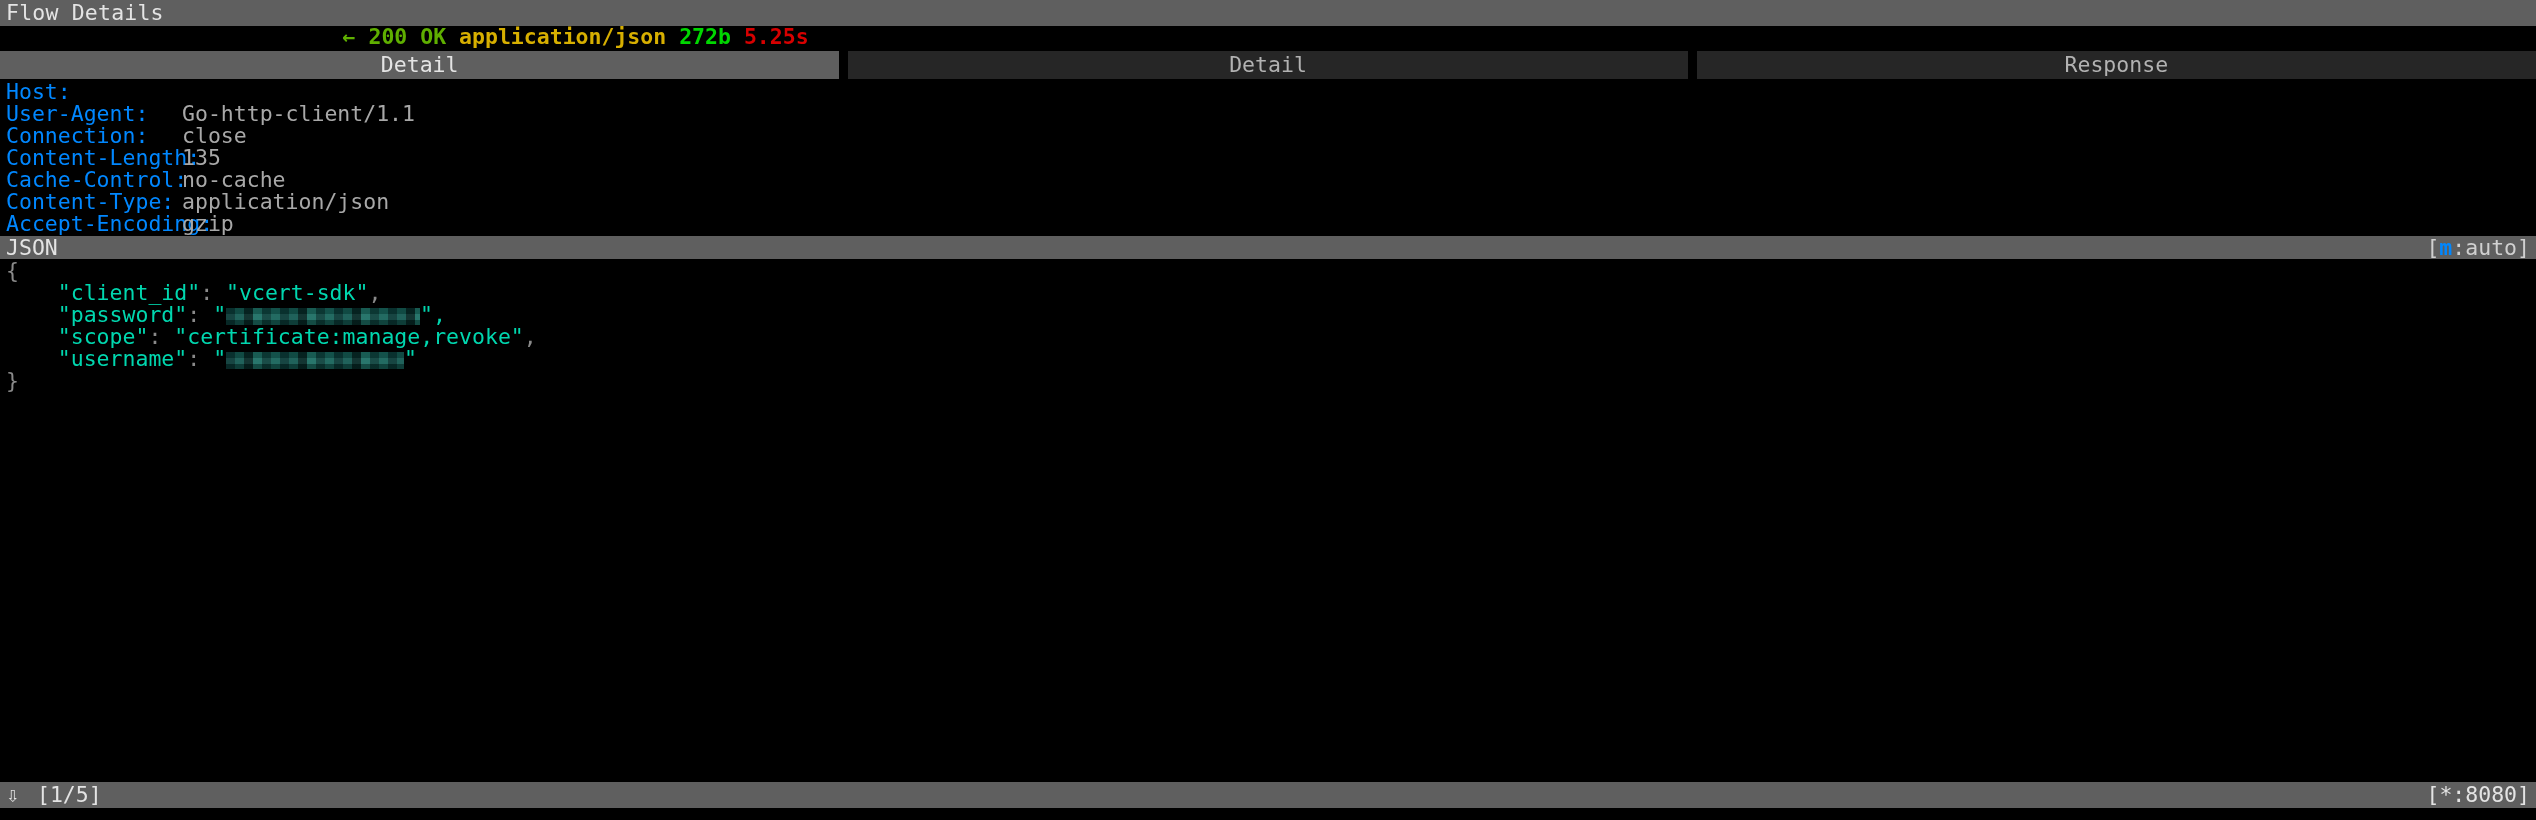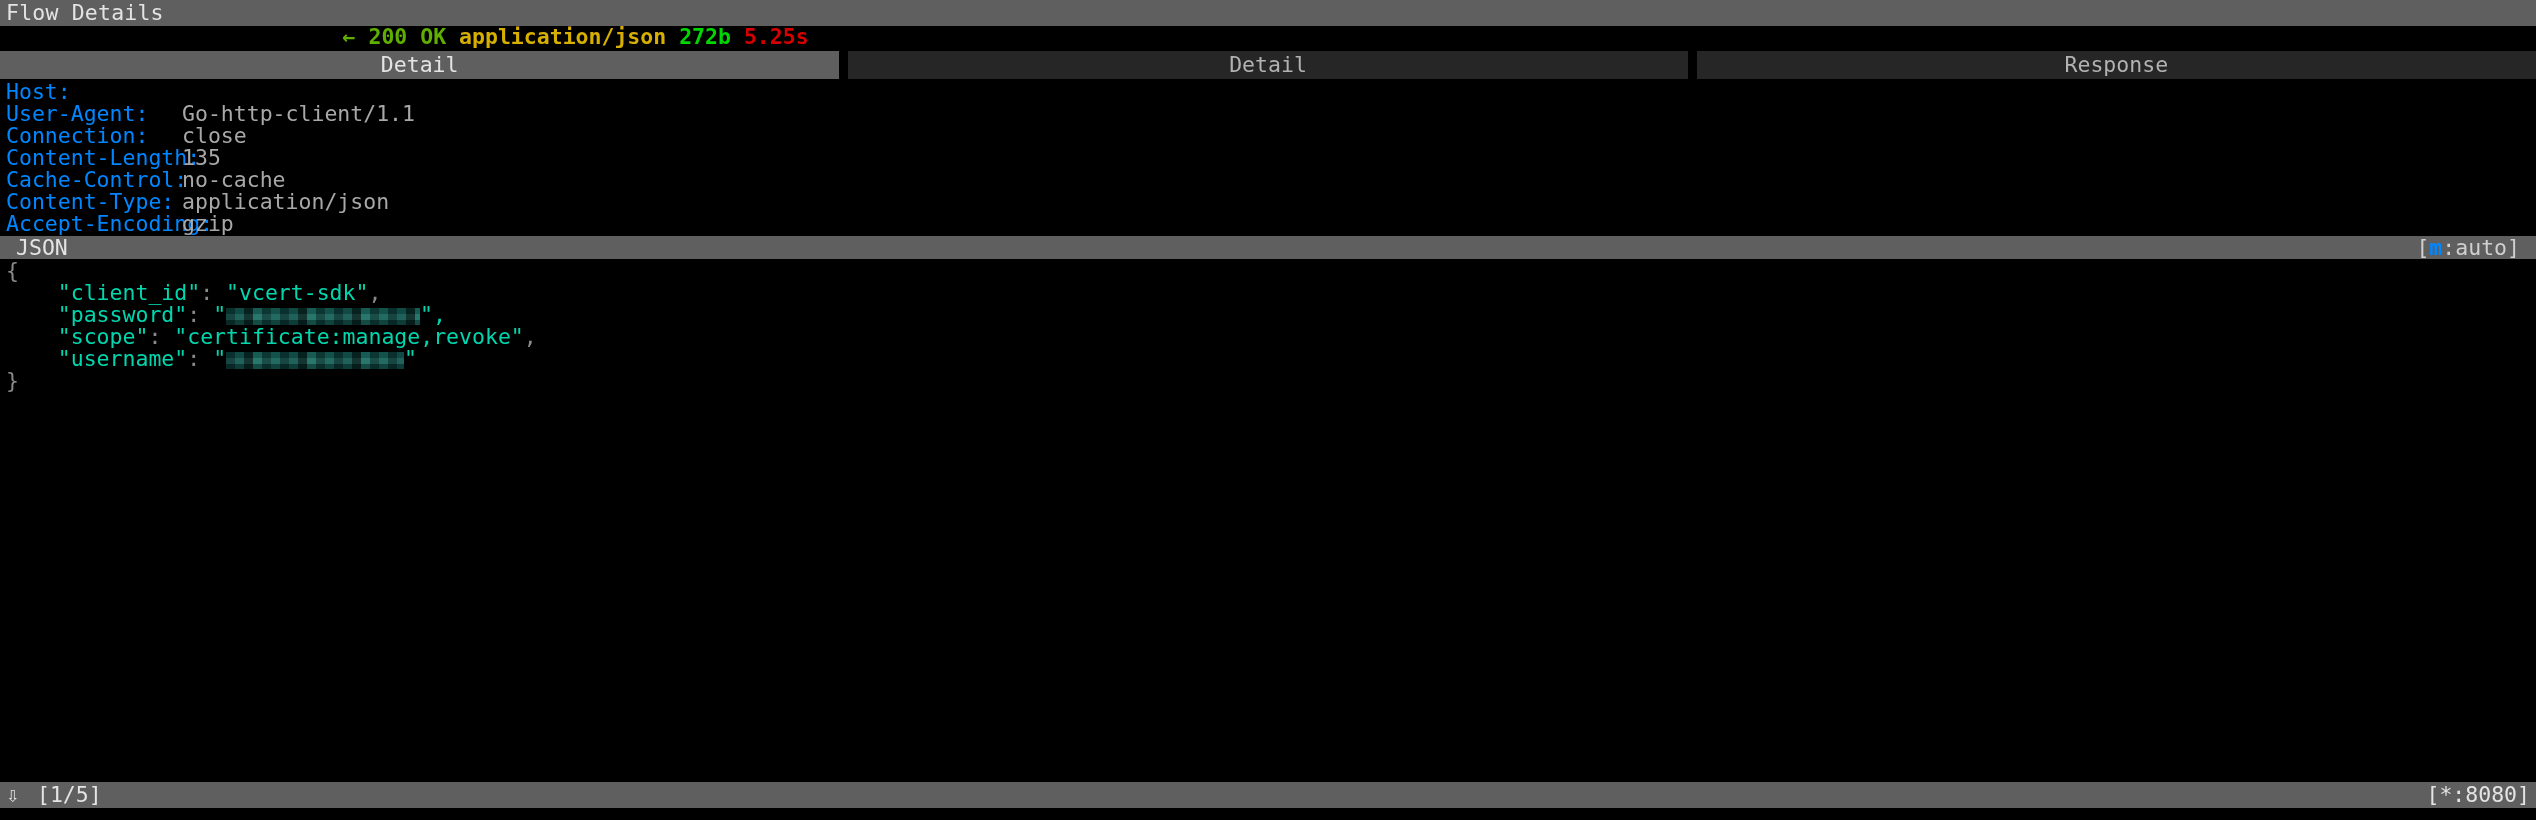--- a/index.html
+++ b/index.html
@@ -104,21 +104,21 @@
   .hval { white-space: pre; }
 
   
   .viewbar {
     height: 23px;
     background: #5f5f5f;
     color: #e4e4e4;
     display: flex;
     align-items: center;
     justify-content: space-between;
-    padding: 0 16px;
+    padding: 0 6px;
     box-sizing: border-box;
     margin-top: 1px;
   }
   .viewbar .vb-right { white-space: pre; color: #d0d0d0; }
   .vb-key { color: #0087ff; font-weight: bold; }
 
   
   .body {
     flex: 1 1 auto;
     padding: 1px 6px 0 6px;

